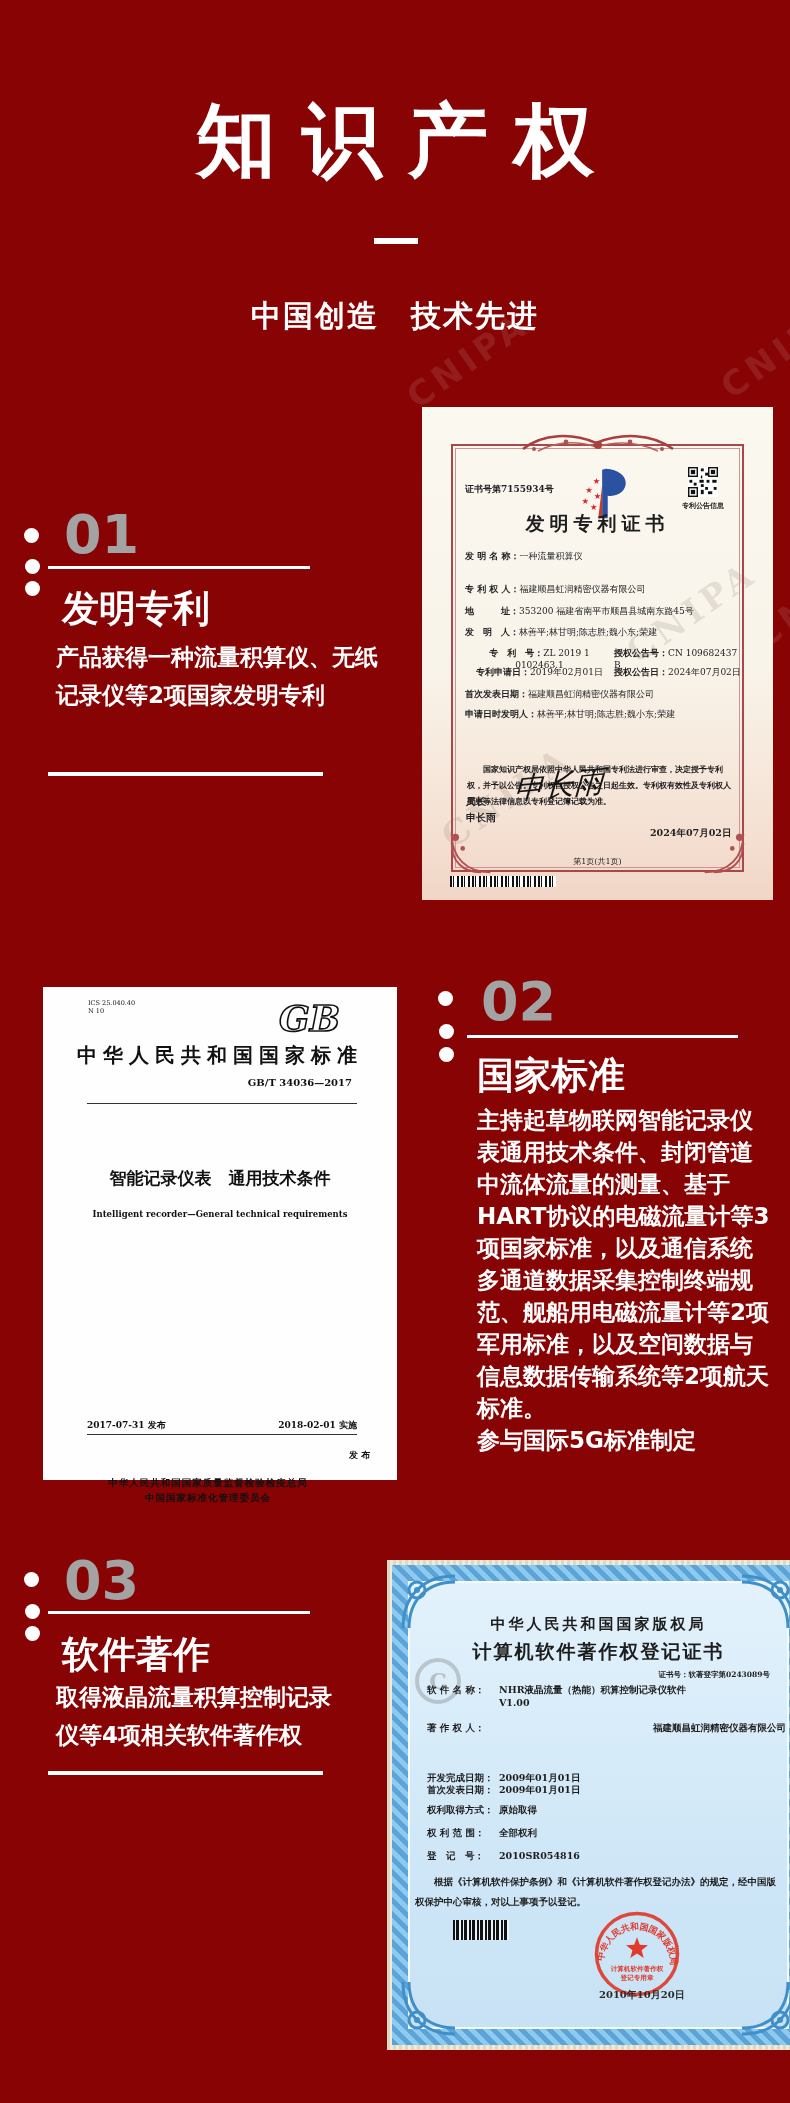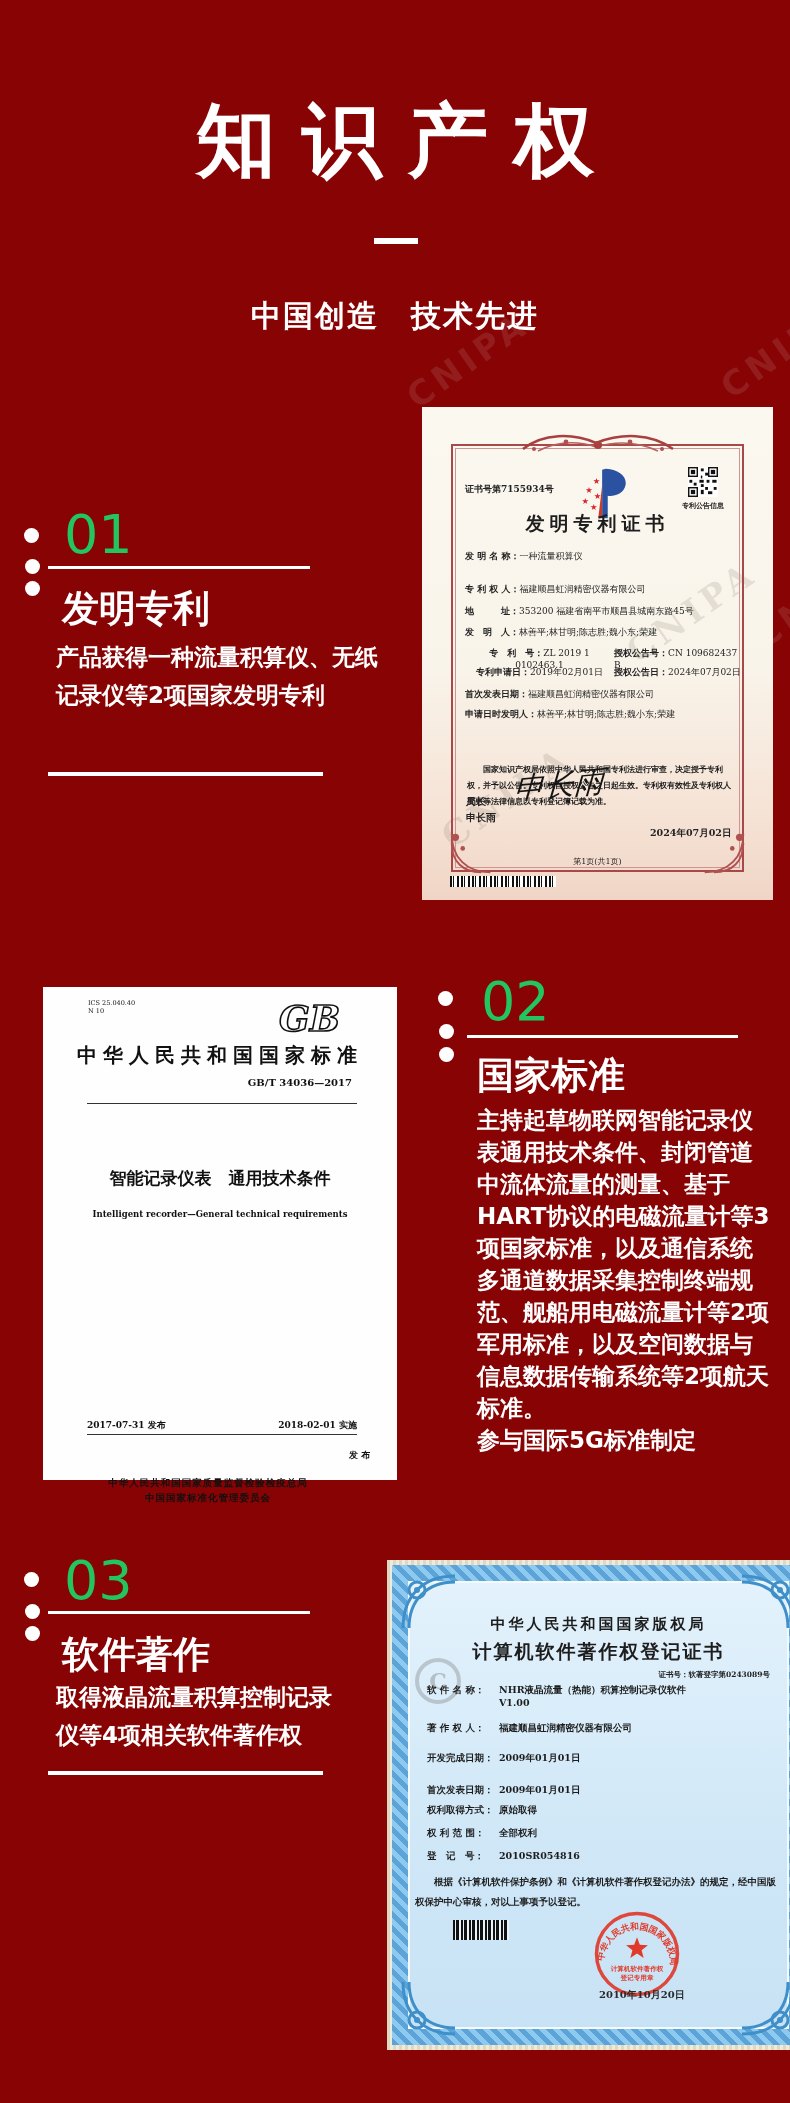--- a/index.html
+++ b/index.html
@@ -11,21 +11,21 @@
   
   .page-title { position:absolute; top:88px; left:0; width:100%; text-align:center;
                 font-size:80px; font-weight:bold; letter-spacing:26px; padding-left:26px;
                 color:#fff; }
   .title-dash { position:absolute; top:238px; left:374px; width:44px; height:6px; background:#fff; }
   .page-subtitle { position:absolute; top:296px; left:0; width:100%; text-align:center;
                    font-size:30px; font-weight:bold; letter-spacing:2px; color:#fff; }
 
   
   .dot { position:absolute; width:15px; height:15px; border-radius:50%; background:#fff; }
-  .sec-number { position:absolute; font-size:54px; font-weight:normal; line-height:1; color:#22c55e; }
+  .sec-number { position:absolute; font-size:54px; font-weight:bold; line-height:1; color:#a3a3a3; }
   .num-underline { position:absolute; height:3px; background:#fff; }
   .sec-heading { position:absolute; font-size:37px; font-weight:bold; color:#fff; }
   .sec-body { position:absolute; font-size:23px; font-weight:bold; color:#fff;
               white-space:pre-line; }
   .sec-divider { position:absolute; height:4px; background:#fff; }
 
   
   .s1-dot1{left:24px;top:528px;} .s1-dot2{left:25px;top:559px;} .s1-dot3{left:25px;top:581px;}
   .s1-num{left:64px;top:508px;} .s1-line{left:48px;top:566px;width:262px;}
   .s1-head{left:62px;top:584px;} .s1-body{left:56px;top:638px;line-height:38px;width:340px;}
@@ -119,21 +119,21 @@
               font-size:19px; font-weight:bold; letter-spacing:2px; }
   .sc-certno { position:absolute; right:40px; top:110px; font-size:7.5px; font-weight:bold; }
   .sc-cpcc { position:absolute; left:28px; top:98px; width:46px; height:46px;
              border:4px solid rgba(120,120,120,0.35); border-radius:50%;
              color:rgba(120,120,120,0.4); font-size:22px; font-weight:bold;
              display:flex; align-items:center; justify-content:center; }
   .sc-fields { position:absolute; left:40px; right:24px; top:0; font-size:9.5px; }
   .sc-row { position:absolute; left:0; right:0; display:flex; }
   .sc-label { font-weight:bold; flex:0 0 72px; }
   .sc-value { font-weight:bold; white-space:pre-line; }
-  .sf1{top:124px;} .sf2{top:162px;} .sf3{top:192px;align-items:center;} .sf4{top:224px;}
+  .sf1{top:124px;} .sf2{top:162px;justify-content:space-between;} .sf3{top:212px;align-items:center;} .sf4{top:224px;}
   .sf5{top:244px;} .sf6{top:267px;} .sf7{top:290px;}
   .sc-decl { position:absolute; left:28px; right:26px; top:312px; font-size:9.5px;
              font-weight:bold; line-height:20px; text-indent:2em; }
   .sc-barcode { position:absolute; left:66px; top:360px; width:56px; height:20px;
                 background:repeating-linear-gradient(90deg,#111 0 2px,#e8f2fa 2px 3px,
                            #111 3px 6px,#e8f2fa 6px 8px); }
   .sc-seal { position:absolute; left:206px; top:350px; }
   .sc-date { position:absolute; left:212px; top:428px; font-size:10px; font-weight:bold;
              color:#2a2a2a; }
 </style>

